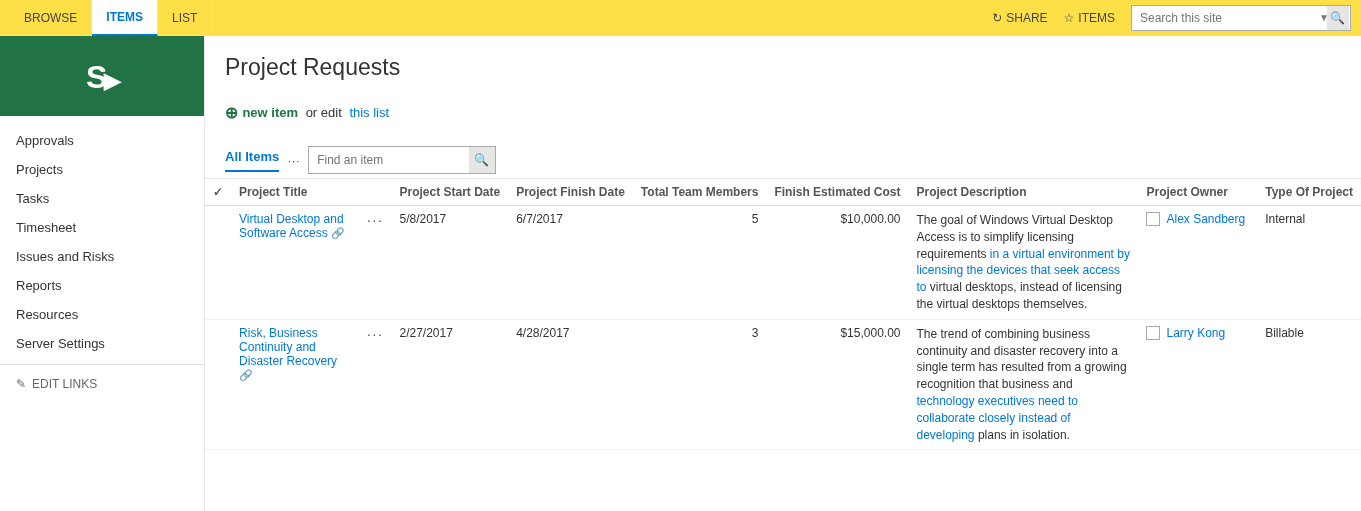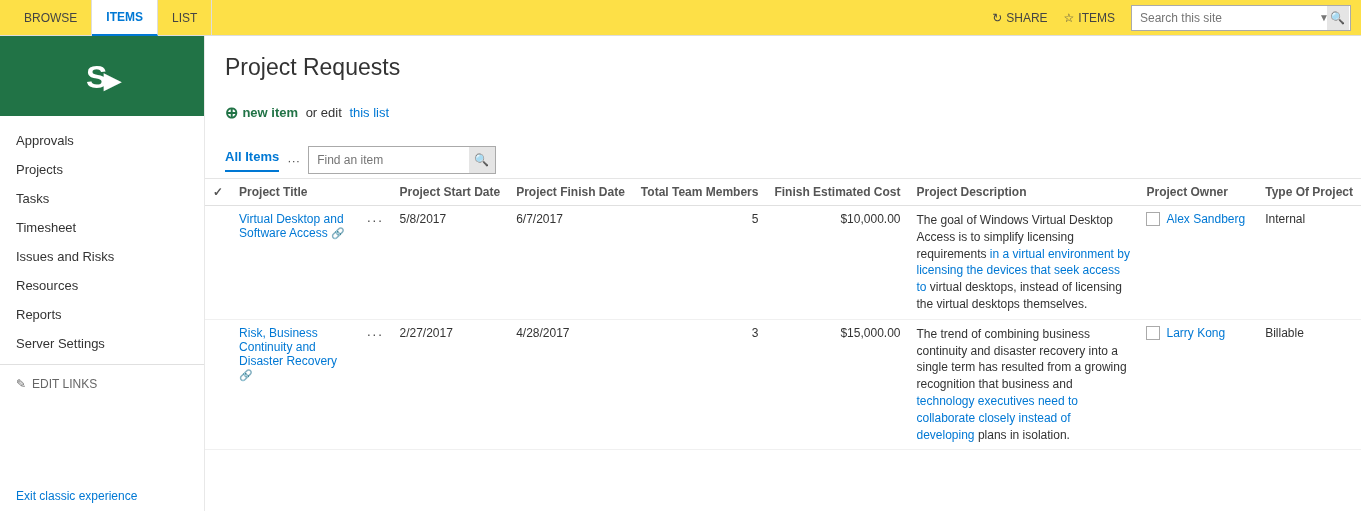--- a/index.html
+++ b/index.html
@@ -341,30 +341,29 @@
           <text x="28" y="38" font-size="22" font-weight="bold" fill="white" font-family="Arial">▶</text>
         </svg>
       </div>
     </div>
     <div class="sidebar-nav">
       <div class="sidebar-item">Approvals</div>
       <div class="sidebar-item">Projects</div>
       <div class="sidebar-item">Tasks</div>
       <div class="sidebar-item">Timesheet</div>
       <div class="sidebar-item">Issues and Risks</div>
+      <div class="sidebar-item">Reports</div>
       <div class="sidebar-item">Resources</div>
-      <div class="sidebar-item">Reports</div>
       <div class="sidebar-item">Server Settings</div>
       <hr class="sidebar-divider">
       <div class="sidebar-edit-links">
         <span>✎</span>
         <span>EDIT LINKS</span>
       </div>
     </div>
-    <div class="sidebar-exit">Exit classic experience</div>
   </div>
 
   <div class="content-area">
     <div class="content-header">
       <h1 class="page-title-text">Project Requests</h1>
       <div class="toolbar-row">
         <div class="new-item-btn">
           <span class="new-item-plus">⊕</span>
           <span class="new-item-label">new item</span>
           <span class="new-item-text">&nbsp;or edit&nbsp;</span>

